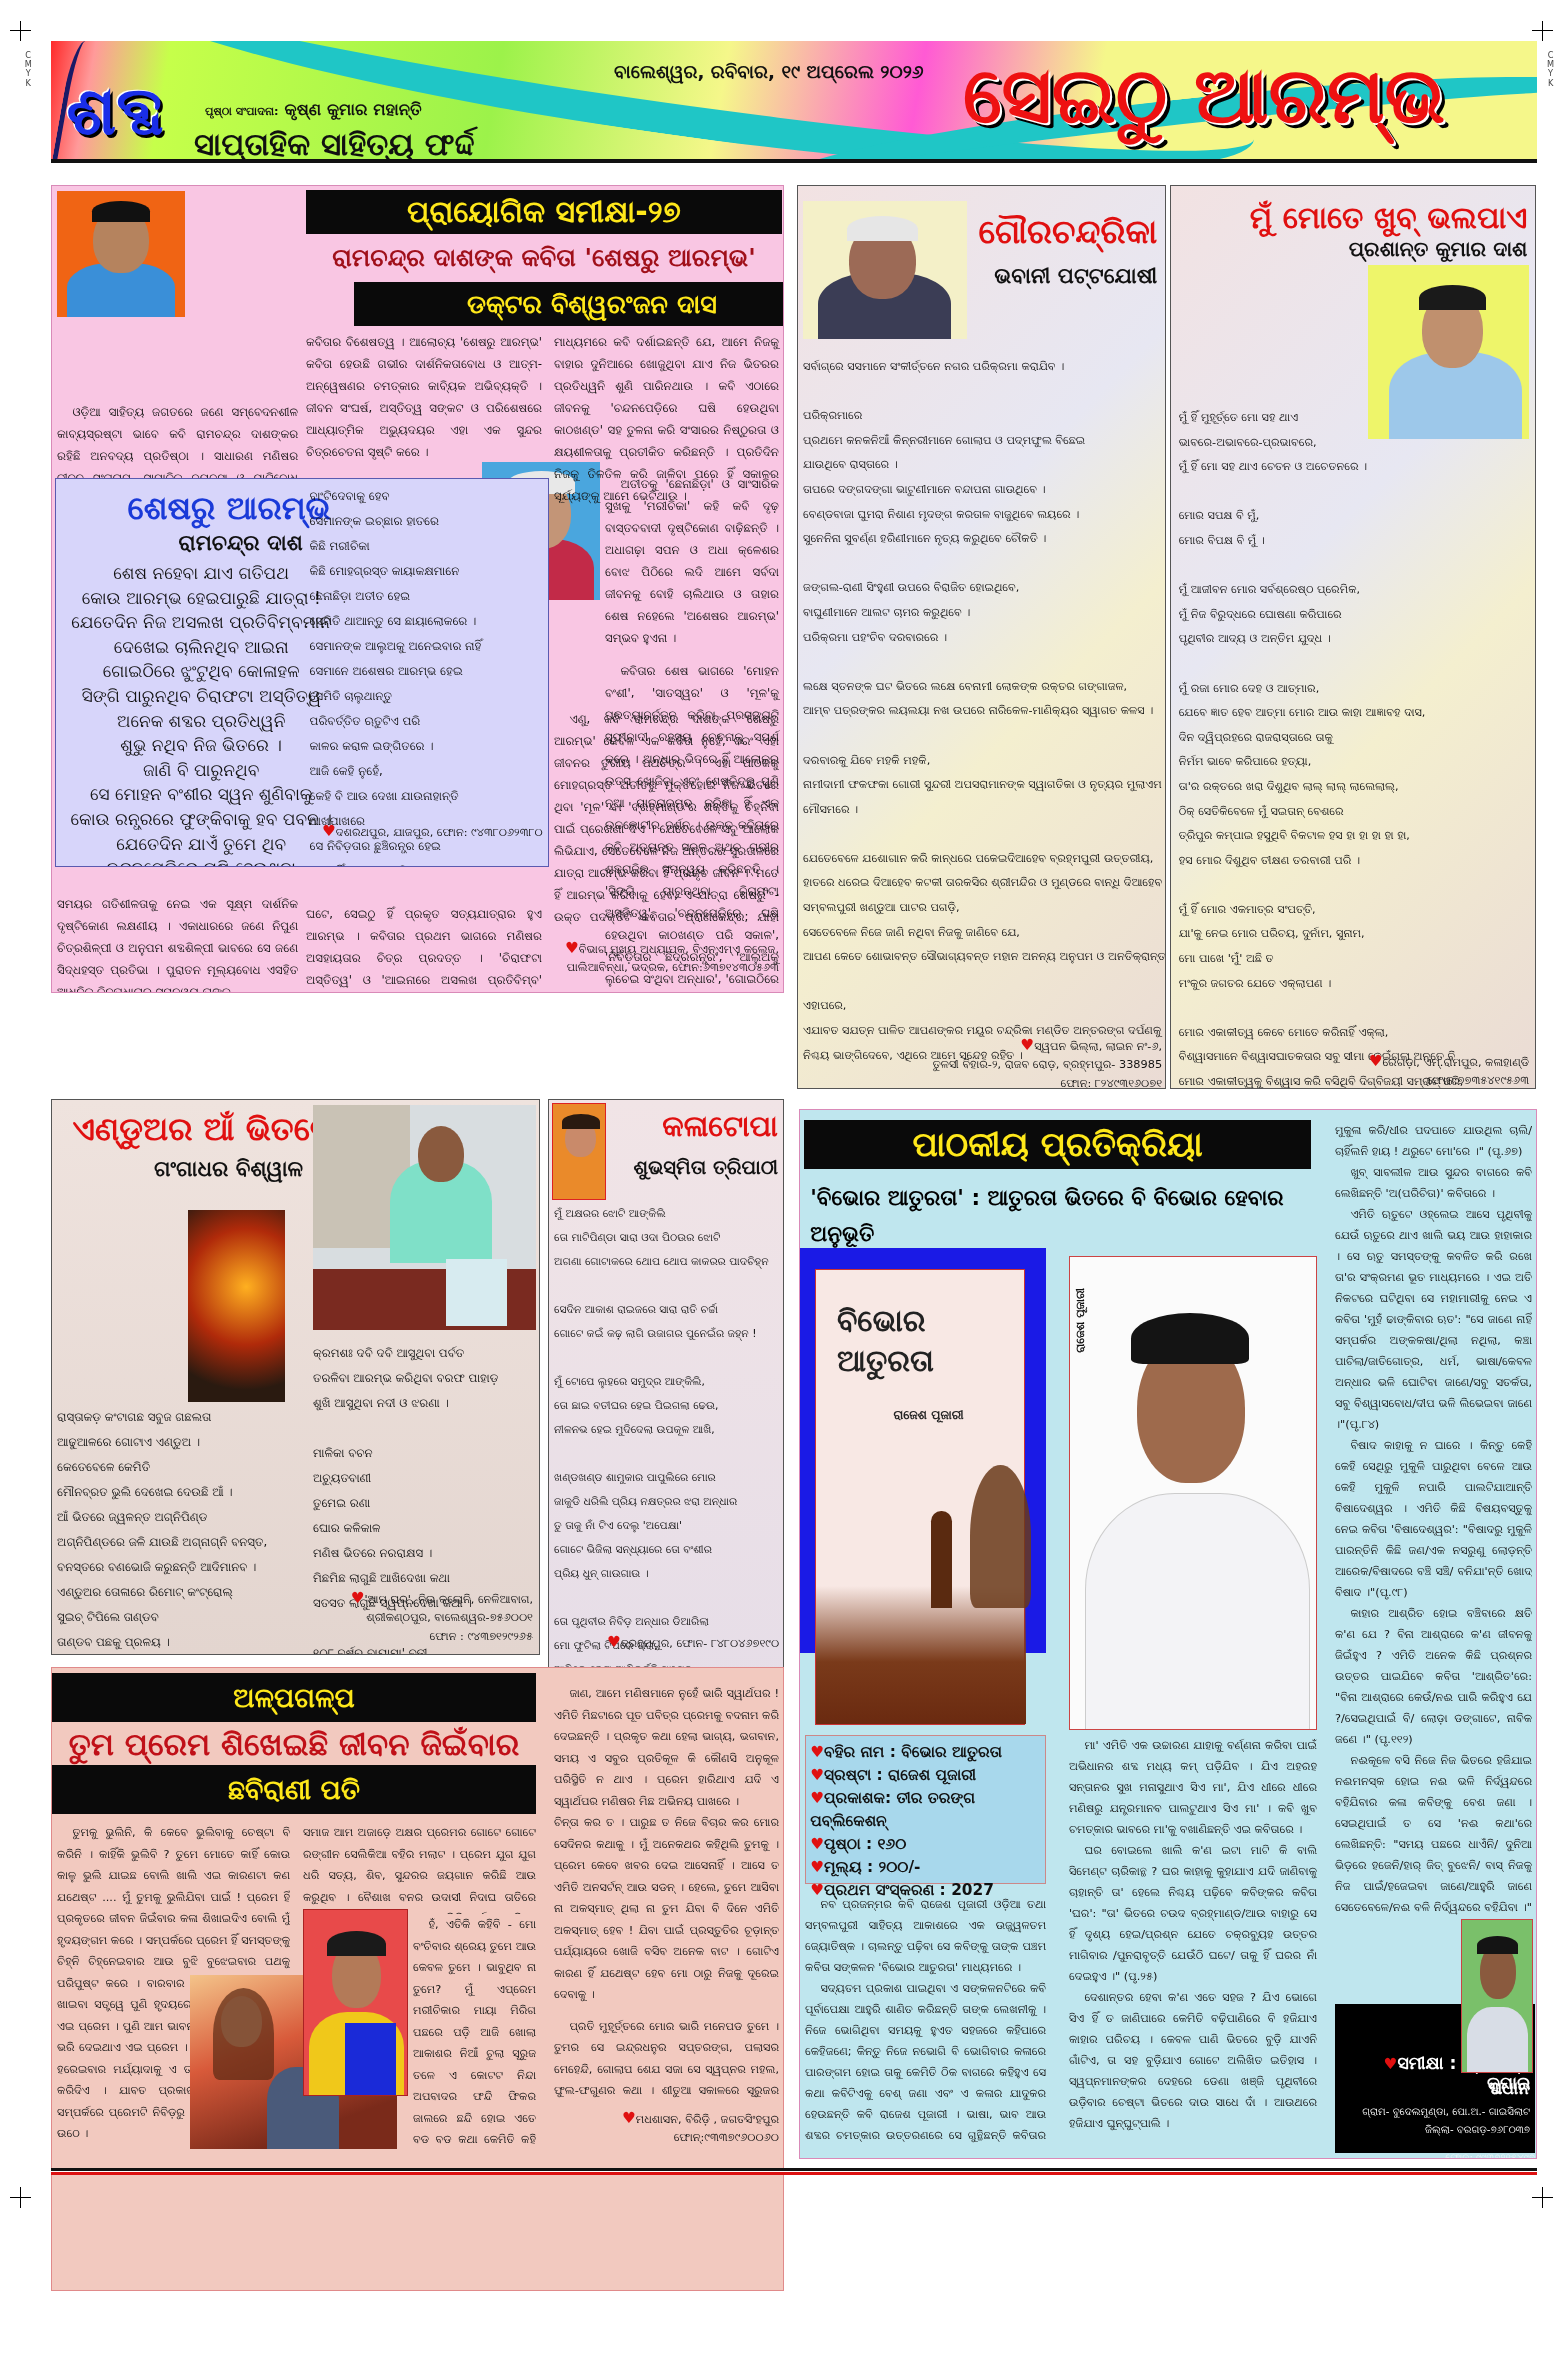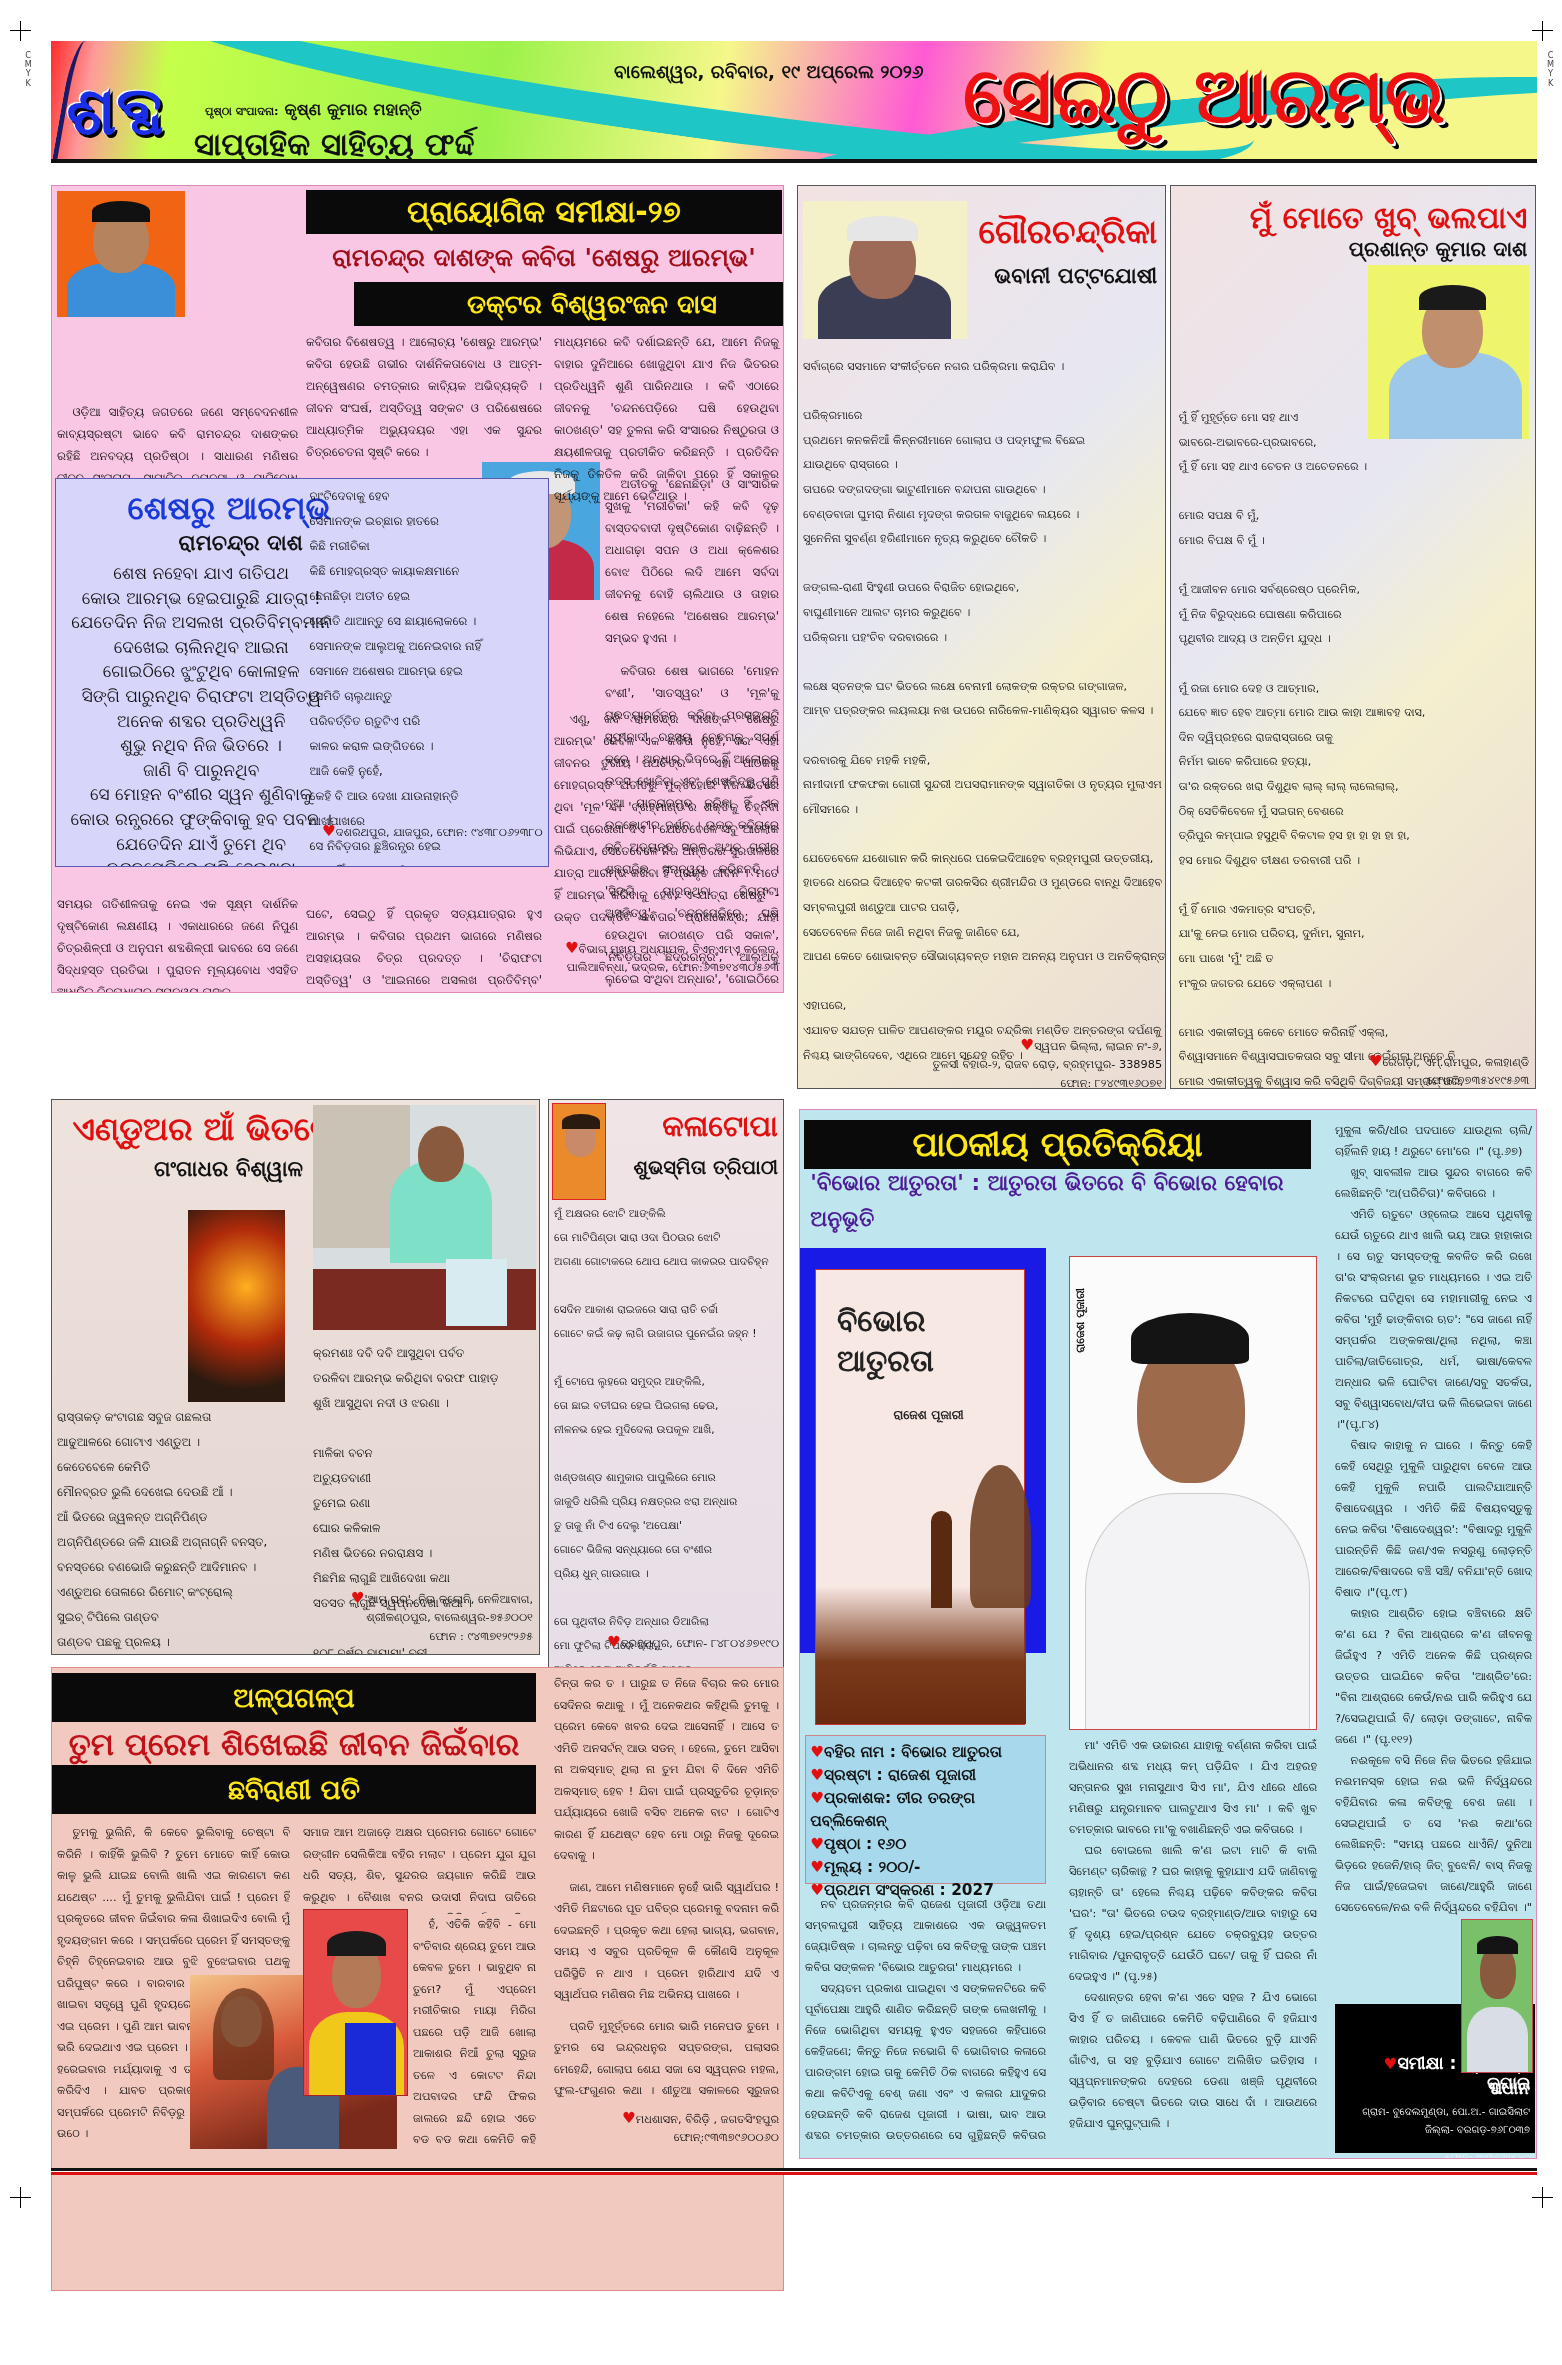--- a/index.html
+++ b/index.html
@@ -382,21 +382,21 @@
 ଗାଇ ପାରିଲିନି ତୋ ଆମ୍ବବଣରେ 'କୁହୁ'
 
 ଜାଣେ, ଦୀପଶିଖାରେ ତିଆରି କଳାଟୋପା
 ଖୁବ୍ ମାନେ ମତେ; କିନ୍ତୁ
 ତୁ ଖାଲି ଆଲୁଅକୁ ଭଲପାଉ !</div>
   <div class="sig" style="left:5.1px;top:533px;width:225px;"><span class="heart">♥</span><span>ବ୍ରହ୍ମପୁର, ଫୋନ- ୮୪୮୦୪୬୭୧୯୦</span></div>
 </section>
 
 <section class="panel lightblue" style="left:799px;top:1109px;width:738px;height:1050px;">
   <div class="blackbar" style="position:absolute;left:4.1px;top:10.2px;width:507px;height:49px;font-size:34px;line-height:49px;">ପାଠକୀୟ ପ୍ରତିକ୍ରିୟା</div>
-  <div style="position:absolute;left:10.2px;top:55px;width:512px;font-size:21.5px;line-height:36px;font-weight:bold;color:#4c1d95;">'ବିଭୋର ଆତୁରତା' : ଆତୁରତା ଭିତରେ ବି ବିଭୋର ହେବାର ଅନୁଭୂତି</div>
+  <div style="position:absolute;left:10.2px;top:70px;width:512px;font-size:21.5px;line-height:36px;font-weight:bold;color:#000000;">'ବିଭୋର ଆତୁରତା' : ଆତୁରତା ଭିତରେ ବି ବିଭୋର ହେବାର ଅନୁଭୂତି</div>
 
   <div style="position:absolute;left:0;top:138px;width:246px;height:405px;background:#1a1ae6;"></div>
   <div style="position:absolute;left:15.4px;top:159px;width:210px;height:456px;background:#f8e8e4;border:0.5px solid #c33;">
     <div style="position:absolute;left:20.5px;top:31px;font-size:30px;font-weight:bold;line-height:40px;color:#222;">ବିଭୋର ଆତୁରତା</div>
     <div style="position:absolute;left:77px;top:138px;font-size:12.3px;font-weight:bold;color:#222;">ରାଜେଶ ପୂଜାରୀ</div>
     <div style="position:absolute;left:0;bottom:0;width:210px;height:138px;background:linear-gradient(180deg, transparent 0%, #7a3a1a 55%, #6a2a10 100%);"></div>
     <div style="position:absolute;left:115px;top:241px;width:20.5px;height:97px;background:#5a2a10;border-radius:10.2px 10.2px 0 0;"></div>
     <div style="position:absolute;left:154px;top:195px;width:61px;height:143px;background:#6a3a1a;border-radius:50% 50% 10% 10%;opacity:.85;"></div>
   </div>
 
@@ -472,22 +472,22 @@
     <div class="body" style="left:5.1px;top:102px;width:95px;height:87px;background:#f0c81a;"></div>
     <div style="position:absolute;left:41px;top:113px;width:51px;height:77px;background:#1a2ad8;"></div>
     <div class="face" style="left:28px;top:31px;width:49px;height:67px;background:#b37a58;"></div>
     <div style="position:absolute;left:23px;top:20.5px;width:59px;height:25.6px;background:#1a1a1a;border-radius:50% 50% 0 0;"></div>
   </div>
   <div class="col" style="left:361px;top:241px;width:123px;height:246px;overflow:hidden;font-size:11.3px;line-height:21.5px;">
     <p style="margin-top:5.1px;">ହଁ, ଏତିକି କହିବି - ମୋ ବଂଚିବାର ଶ୍ରେୟ ତୁମେ ଆଉ କେବଳ ତୁମେ । ଭାବୁଥିବ ନା ତୁମେ? ମୁଁ ଏପ୍ରେମ ମରୀଚିକାର ମାୟା ମିରିଗ ପଛରେ ପଡ଼ି ଆଜି ଖୋଲା ଆକାଶର ନିଆଁ ଚୁଲା ସୂରୁଜ ତଳେ ଏ କୋଟଟ ନିନ୍ଦା ଅପବାଦର ଫନ୍ଦି ଫିକର ଜାଲରେ ଛନ୍ଦି ହୋଇ ଏତେ ବଡ ବଡ କଥା କେମିତି କହି ପାରୁଛି ?</p>
 
   </div>
   <div class="col" style="left:502px;top:5.1px;width:225px;height:430px;overflow:hidden;font-size:11.3px;line-height:21.5px;">
+    <p style="margin-top:10.2px;">ଜାଣ, ଆମେ ମଣିଷମାନେ ନୁହେଁ ଭାରି ସ୍ୱାର୍ଥପର ! ଏମିତି ମିଛଟାରେ ପୂତ ପବିତ୍ର ପ୍ରେମକୁ ବଦନାମ କରି ଦେଇଛନ୍ତି । ପ୍ରକୃତ କଥା ହେଲା ଭାଗ୍ୟ, ଭଗବାନ, ସମୟ ଏ ସବୁର ପ୍ରତିକୂଳ କି କୌଣସି ଅନୁକୂଳ ପରିସ୍ଥିତି ନ ଥାଏ । ପ୍ରେମ ହାରିଥାଏ ଯଦି ଏ ସ୍ୱାର୍ଥପର ମଣିଷର ମିଛ ଅଭିନୟ ପାଖରେ ।</p>
     <p style="text-indent:0;">ଚିନ୍ତା କର ତ । ପାରୁଛ ତ ନିଜେ ବିଚାର କର ମୋର ସେଦିନର କଥାକୁ । ମୁଁ ଅନେକଥର କହିଥିଲି ତୁମକୁ । ପ୍ରେମ କେବେ ଖବର ଦେଇ ଆସେନାହିଁ । ଆସେ ତ ଏମିତି ଅନସର୍ଟନ୍ ଆଉ ସଡନ୍ । ହେଲେ, ତୁମେ ଆସିବା ନା ଅକସ୍ମାତ୍ ଥିଲା ନା ତୁମ ଯିବା ବି ଦିନେ ଏମିତି ଅକସ୍ମାତ୍ ହେବ ! ଯିବା ପାଇଁ ପ୍ରସ୍ତୁତିର ଚୂଡ଼ାନ୍ତ ପର୍ଯ୍ୟାୟରେ ଖୋଜି ବସିବ ଅନେକ ବାଟ । ଗୋଟିଏ କାରଣ ହିଁ ଯଥେଷ୍ଟ ହେବ ମୋ ଠାରୁ ନିଜକୁ ଦୂରେଇ ଦେବାକୁ ।</p>
-    <p style="margin-top:10.2px;">ଜାଣ, ଆମେ ମଣିଷମାନେ ନୁହେଁ ଭାରି ସ୍ୱାର୍ଥପର ! ଏମିତି ମିଛଟାରେ ପୂତ ପବିତ୍ର ପ୍ରେମକୁ ବଦନାମ କରି ଦେଇଛନ୍ତି । ପ୍ରକୃତ କଥା ହେଲା ଭାଗ୍ୟ, ଭଗବାନ, ସମୟ ଏ ସବୁର ପ୍ରତିକୂଳ କି କୌଣସି ଅନୁକୂଳ ପରିସ୍ଥିତି ନ ଥାଏ । ପ୍ରେମ ହାରିଥାଏ ଯଦି ଏ ସ୍ୱାର୍ଥପର ମଣିଷର ମିଛ ଅଭିନୟ ପାଖରେ ।</p>
     <p style="margin-top:10.2px;">ପ୍ରତି ମୁହୂର୍ତ୍ତରେ ମୋର ଭାରି ମନେପଡ ତୁମେ । ତୁମର ସେ ଇନ୍ଦ୍ରଧନୁର ସପ୍ତରଙ୍ଗ, ପଲାସର ମେହେନ୍ଦି, ଗୋଲାପ ଶେଯ ସଜା ସେ ସ୍ୱପ୍ନର ମହଲ, ଫୁଲ-ଫଗୁଣର କଥା । ଶୀତୁଆ ସକାଳରେ ସୂରୁଜର ସୁନାଖରା ସଙ୍ଗେ କୃଷ୍ଣଚୂଡ଼ା ନାଲିପାତର ଘାସଗାଲିଚା ପୁଣି ତା ଉପରେ କାକରର ମୁକ୍ତାମାନ । ସବୁ ମନେ ଅଛି ନା ? ସେ ପ୍ରେମ ପୃଥିବୀ ମୋର ତ ଜୀବନର ଶେଷ ପର୍ଯ୍ୟାୟ ଯାଏଁ ମନେରହିବ । ତୁମର ଲକ୍ଷ୍ୟ ତ ସମୁଦ୍ରରେ ମିଶିବାର ଥିଲା, ତେଣୁ ଚାଲିଗଲ ସମୟ ସ୍ରୋତରେ । ମୁଁ କିନ୍ତୁ ସେଇ କୂଅରେ ସୀମିତ । କାହିଁକି ଜାଣ? ମୁଁ ବାହାରେ କୋଉଠୁ ବି ପ୍ରେମର ଅନ୍ୱେଷଣ କରିନି । କରିଛି ମୋ ଭିତରେ ଥିବା ଅମାପ ପ୍ରେମର ଢେଉରେ ମୁଁ ନିଜେ ସଦାବେଳେ ତରଙ୍ଗାୟିତ । ବକେୟା ସ୍ୱପ୍ନ ପାଇଁ ସରିଯାଇଥିବା ରାତି ମୋତେ ଆଉ ଅତିଷ୍ଠ କରେନି । ବରଂ ପାଇବା ହରେଇବା ଛଳନା ପ୍ରତାରଣା ପ୍ରେମ ନୁହେଁ ତୁମର ସେ ମହିଲା କେଇଟା ଦିନର ଆପ୍ୟାୟିତ ଆତ୍ମୀୟତା, ପ୍ରେମର ସ୍ମୃତି ସବୁ ଗୋଟେ ମିଶ୍ର ଅନୁଭବ ଦେଇ ଏତେ ବଡ ଦୁନିଆରେ ମୋତେ ଏକୁଟିଆ ବଂଚିବାକୁ ଶିଖେଇ ଦେଇଯାଇଛି ଜାଣ ।</p>
   </div>
   <div class="sig" style="left:502px;top:441px;width:225px;">
     <div><span class="heart">♥</span><span>ମଧଶାସନ, ବିରିଡ଼ି , ଜଗତସିଂହପୁର</span></div>
     <div>ଫୋନ୍:୯୩୩୭୯୬୦୦୬୦</div>
   </div>
 </section>
 
 <div class="rule" style="top:2168px;"></div>
 

